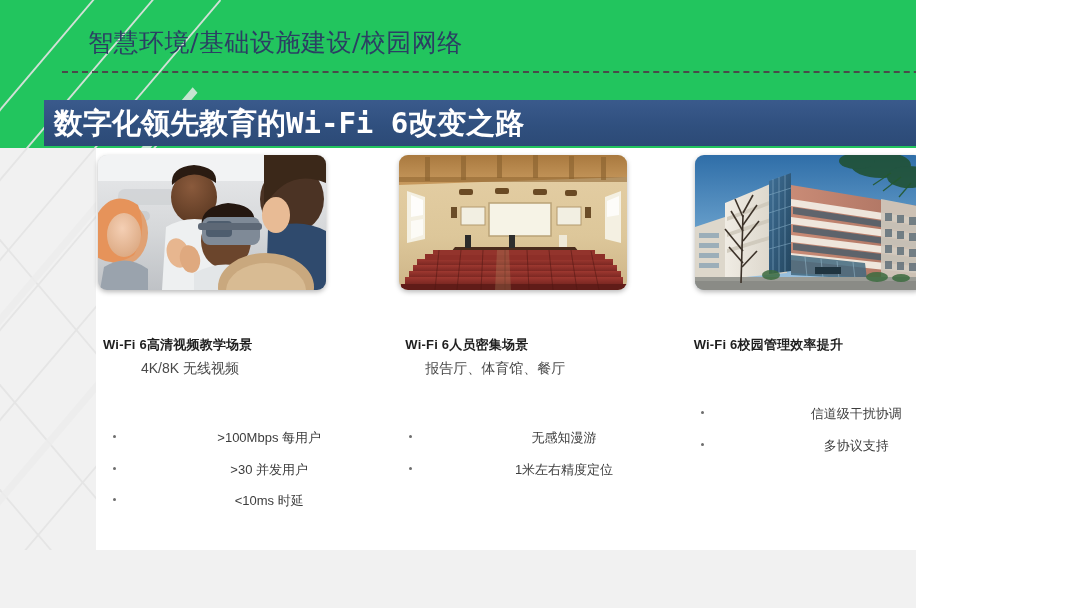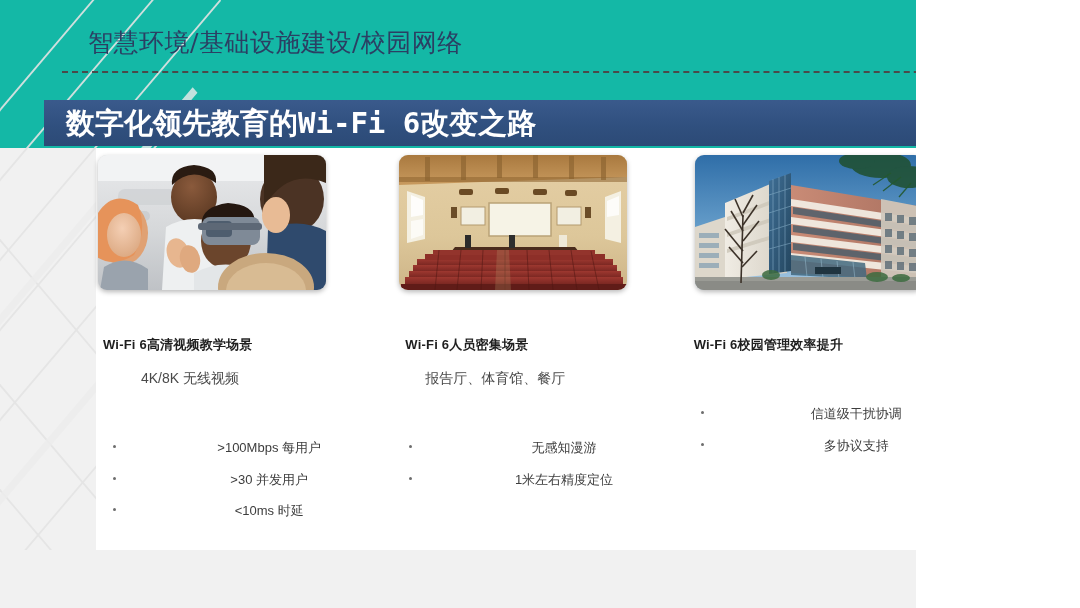--- a/index.html
+++ b/index.html
@@ -8,21 +8,21 @@
     background: #ffffff;
   }
   body {
     font-family: "Liberation Sans", "DejaVu Sans", sans-serif;
   }
 
   .slide {
     position: relative;
     width: 916px;
     height: 608px;
-    background: #14b8a6;
+    background: #22c55e;
     overflow: hidden;
   }
 
   
   .bg-watermark {
     position: absolute;
     inset: 0;
     pointer-events: none;
     z-index: 0;
   }
@@ -66,21 +66,20 @@
   .title-bar {
     position: absolute;
     left: 44px;
     top: 100px;
     width: 921px;
     height: 46px;
     background: linear-gradient(180deg, #3a5a8c 0%, #30507f 55%, #2c4a76 100%);
     z-index: 4;
     display: flex;
     align-items: center;
-    padding-left: 12px;
   }
   .title-bar .title-text {
     font-family: "DejaVu Sans Mono", "Liberation Mono", monospace;
     font-size: 29px;
     font-weight: 700;
     color: #ffffff;
     letter-spacing: 0px;
     padding-left: 10px;
     white-space: nowrap;
     line-height: 1;
@@ -136,21 +135,21 @@
     font-weight: 700;
     color: #1f1f1f;
     letter-spacing: 0.2px;
     white-space: nowrap;
   }
   .ch-1 { margin-left: 7px; }
   .ch-2 { margin-left: 16px; }
   .ch-3 { margin-left: 11px; }
 
   .col-sub {
-    margin-top: 16px;
+    margin-top: 6px;
     font-size: 14px;
     color: #4a4a4a;
     white-space: nowrap;
   }
   .cs-1 { margin-left: 45px; }
   .cs-2 { margin-left: 36px; }
   .cs-3 { margin-left: 8px; }
 
   .bullets {
     margin-top: 52px;

